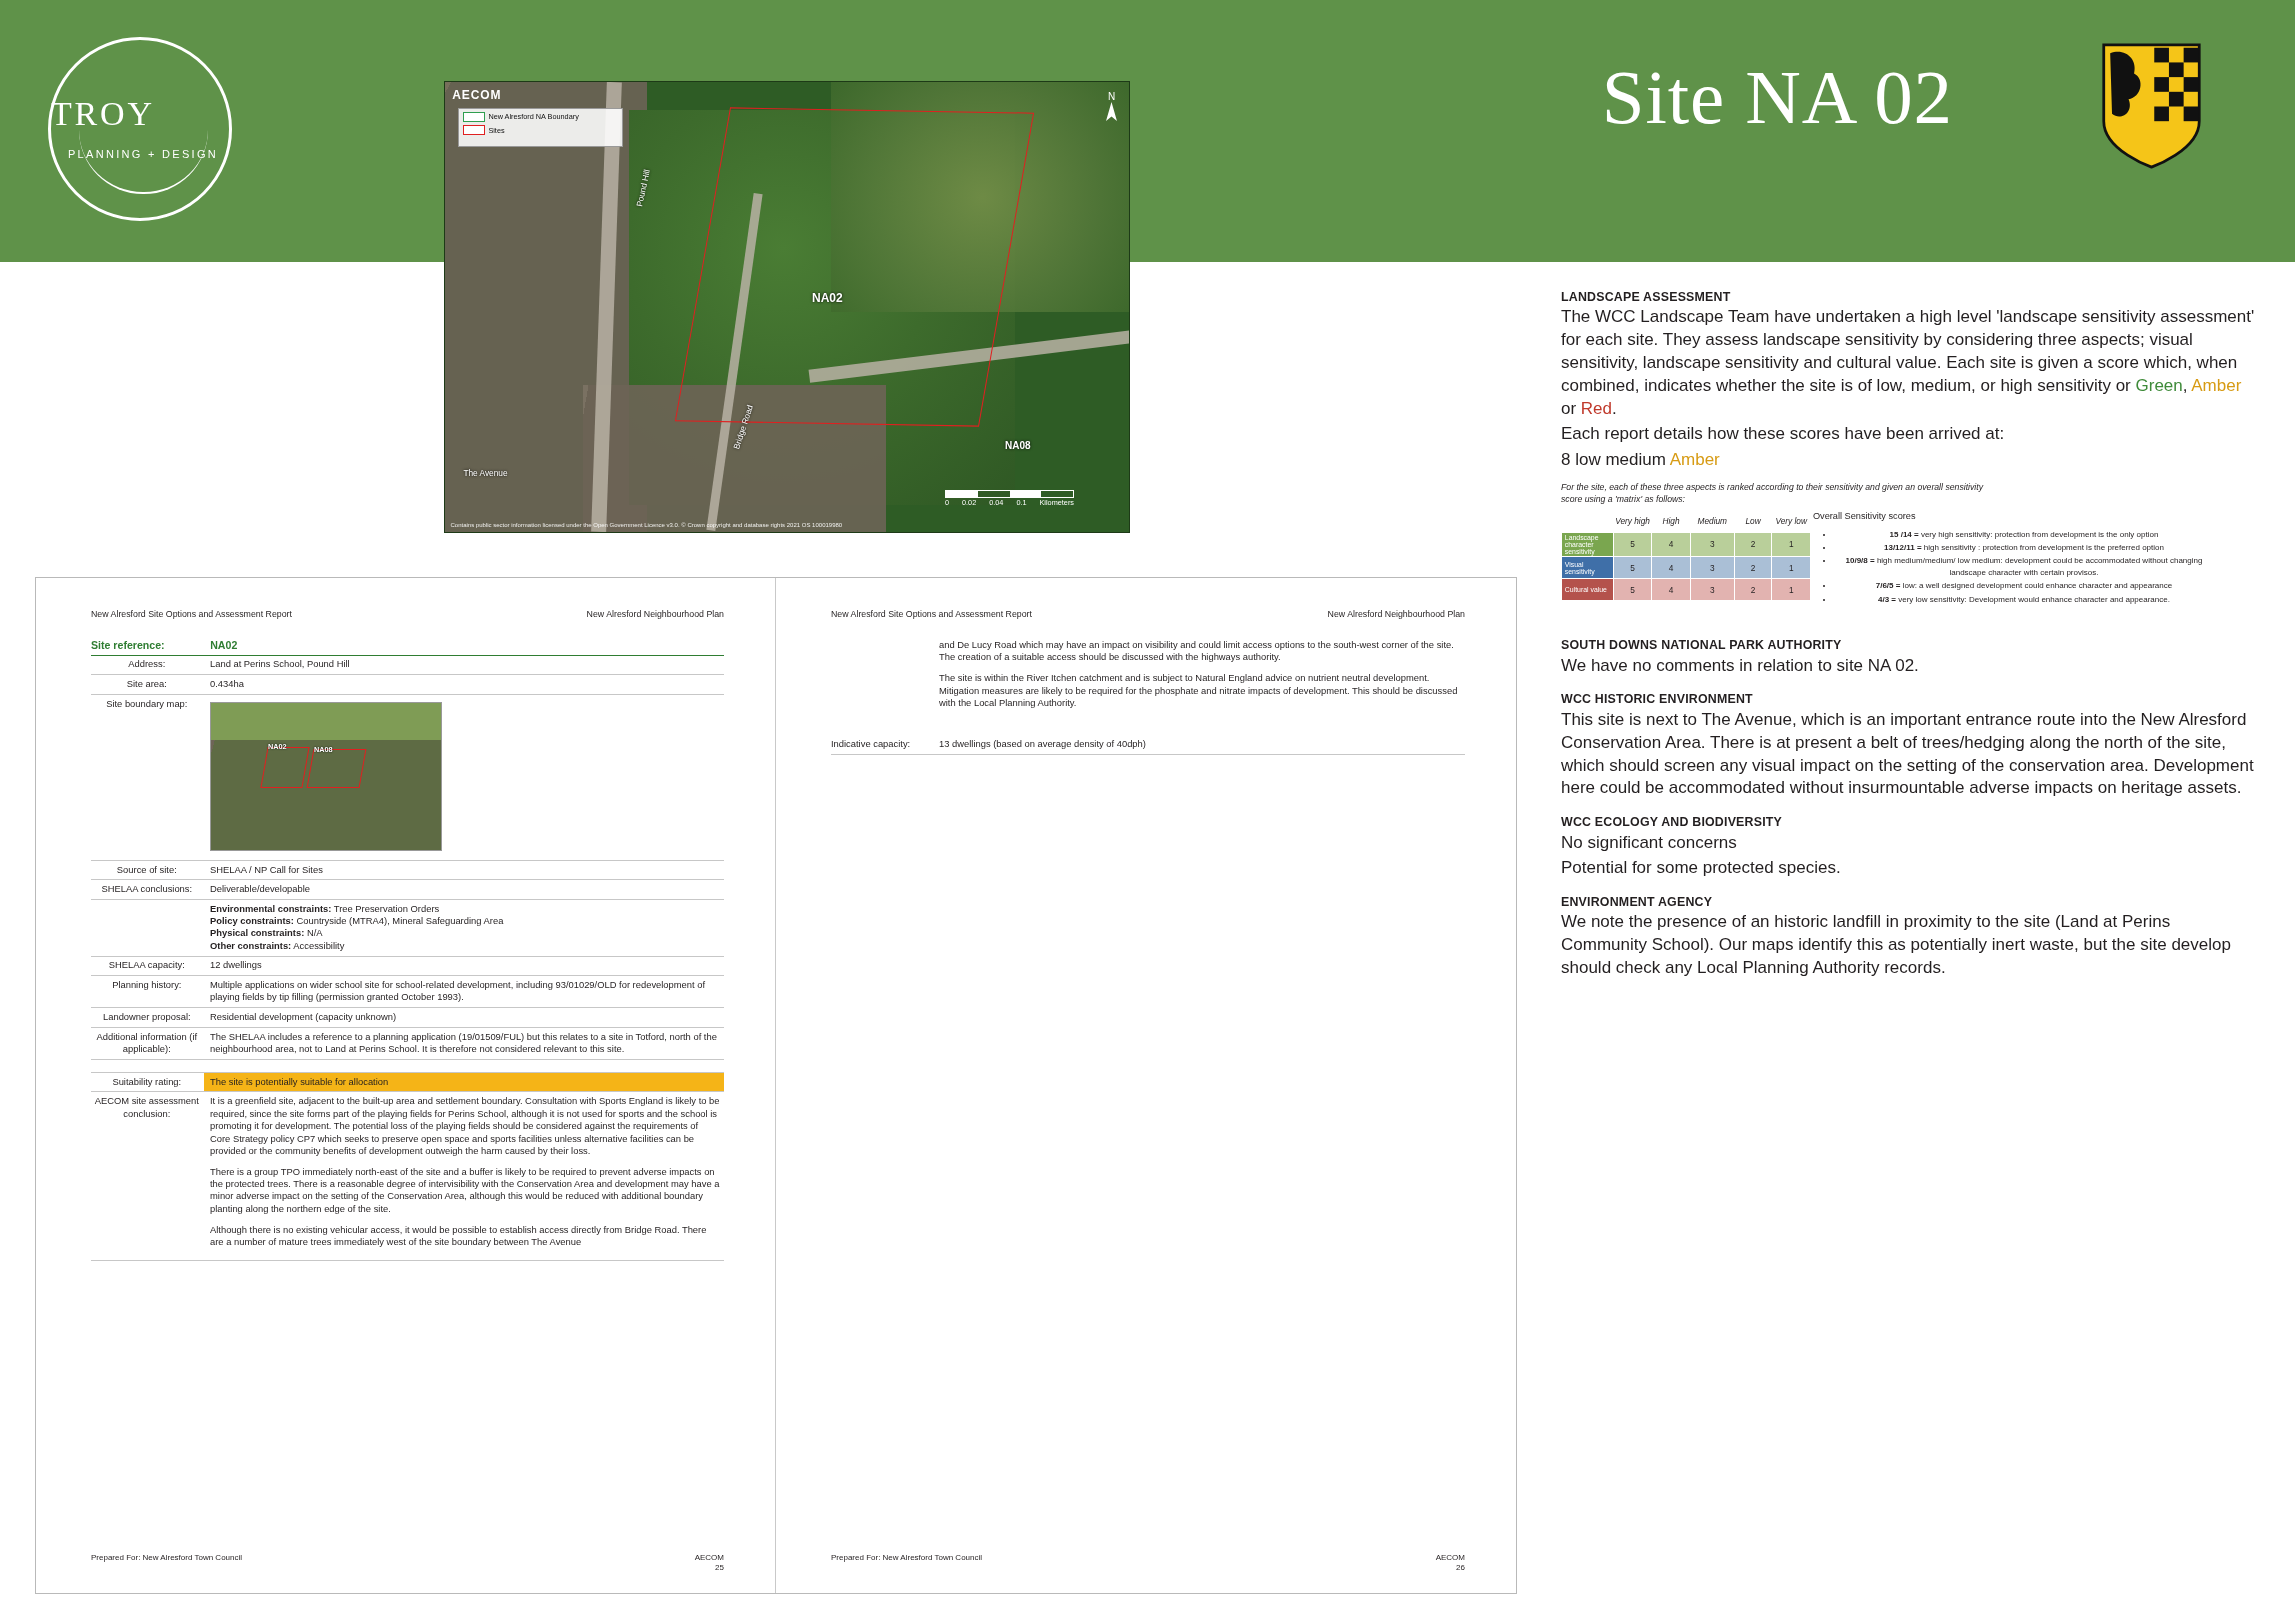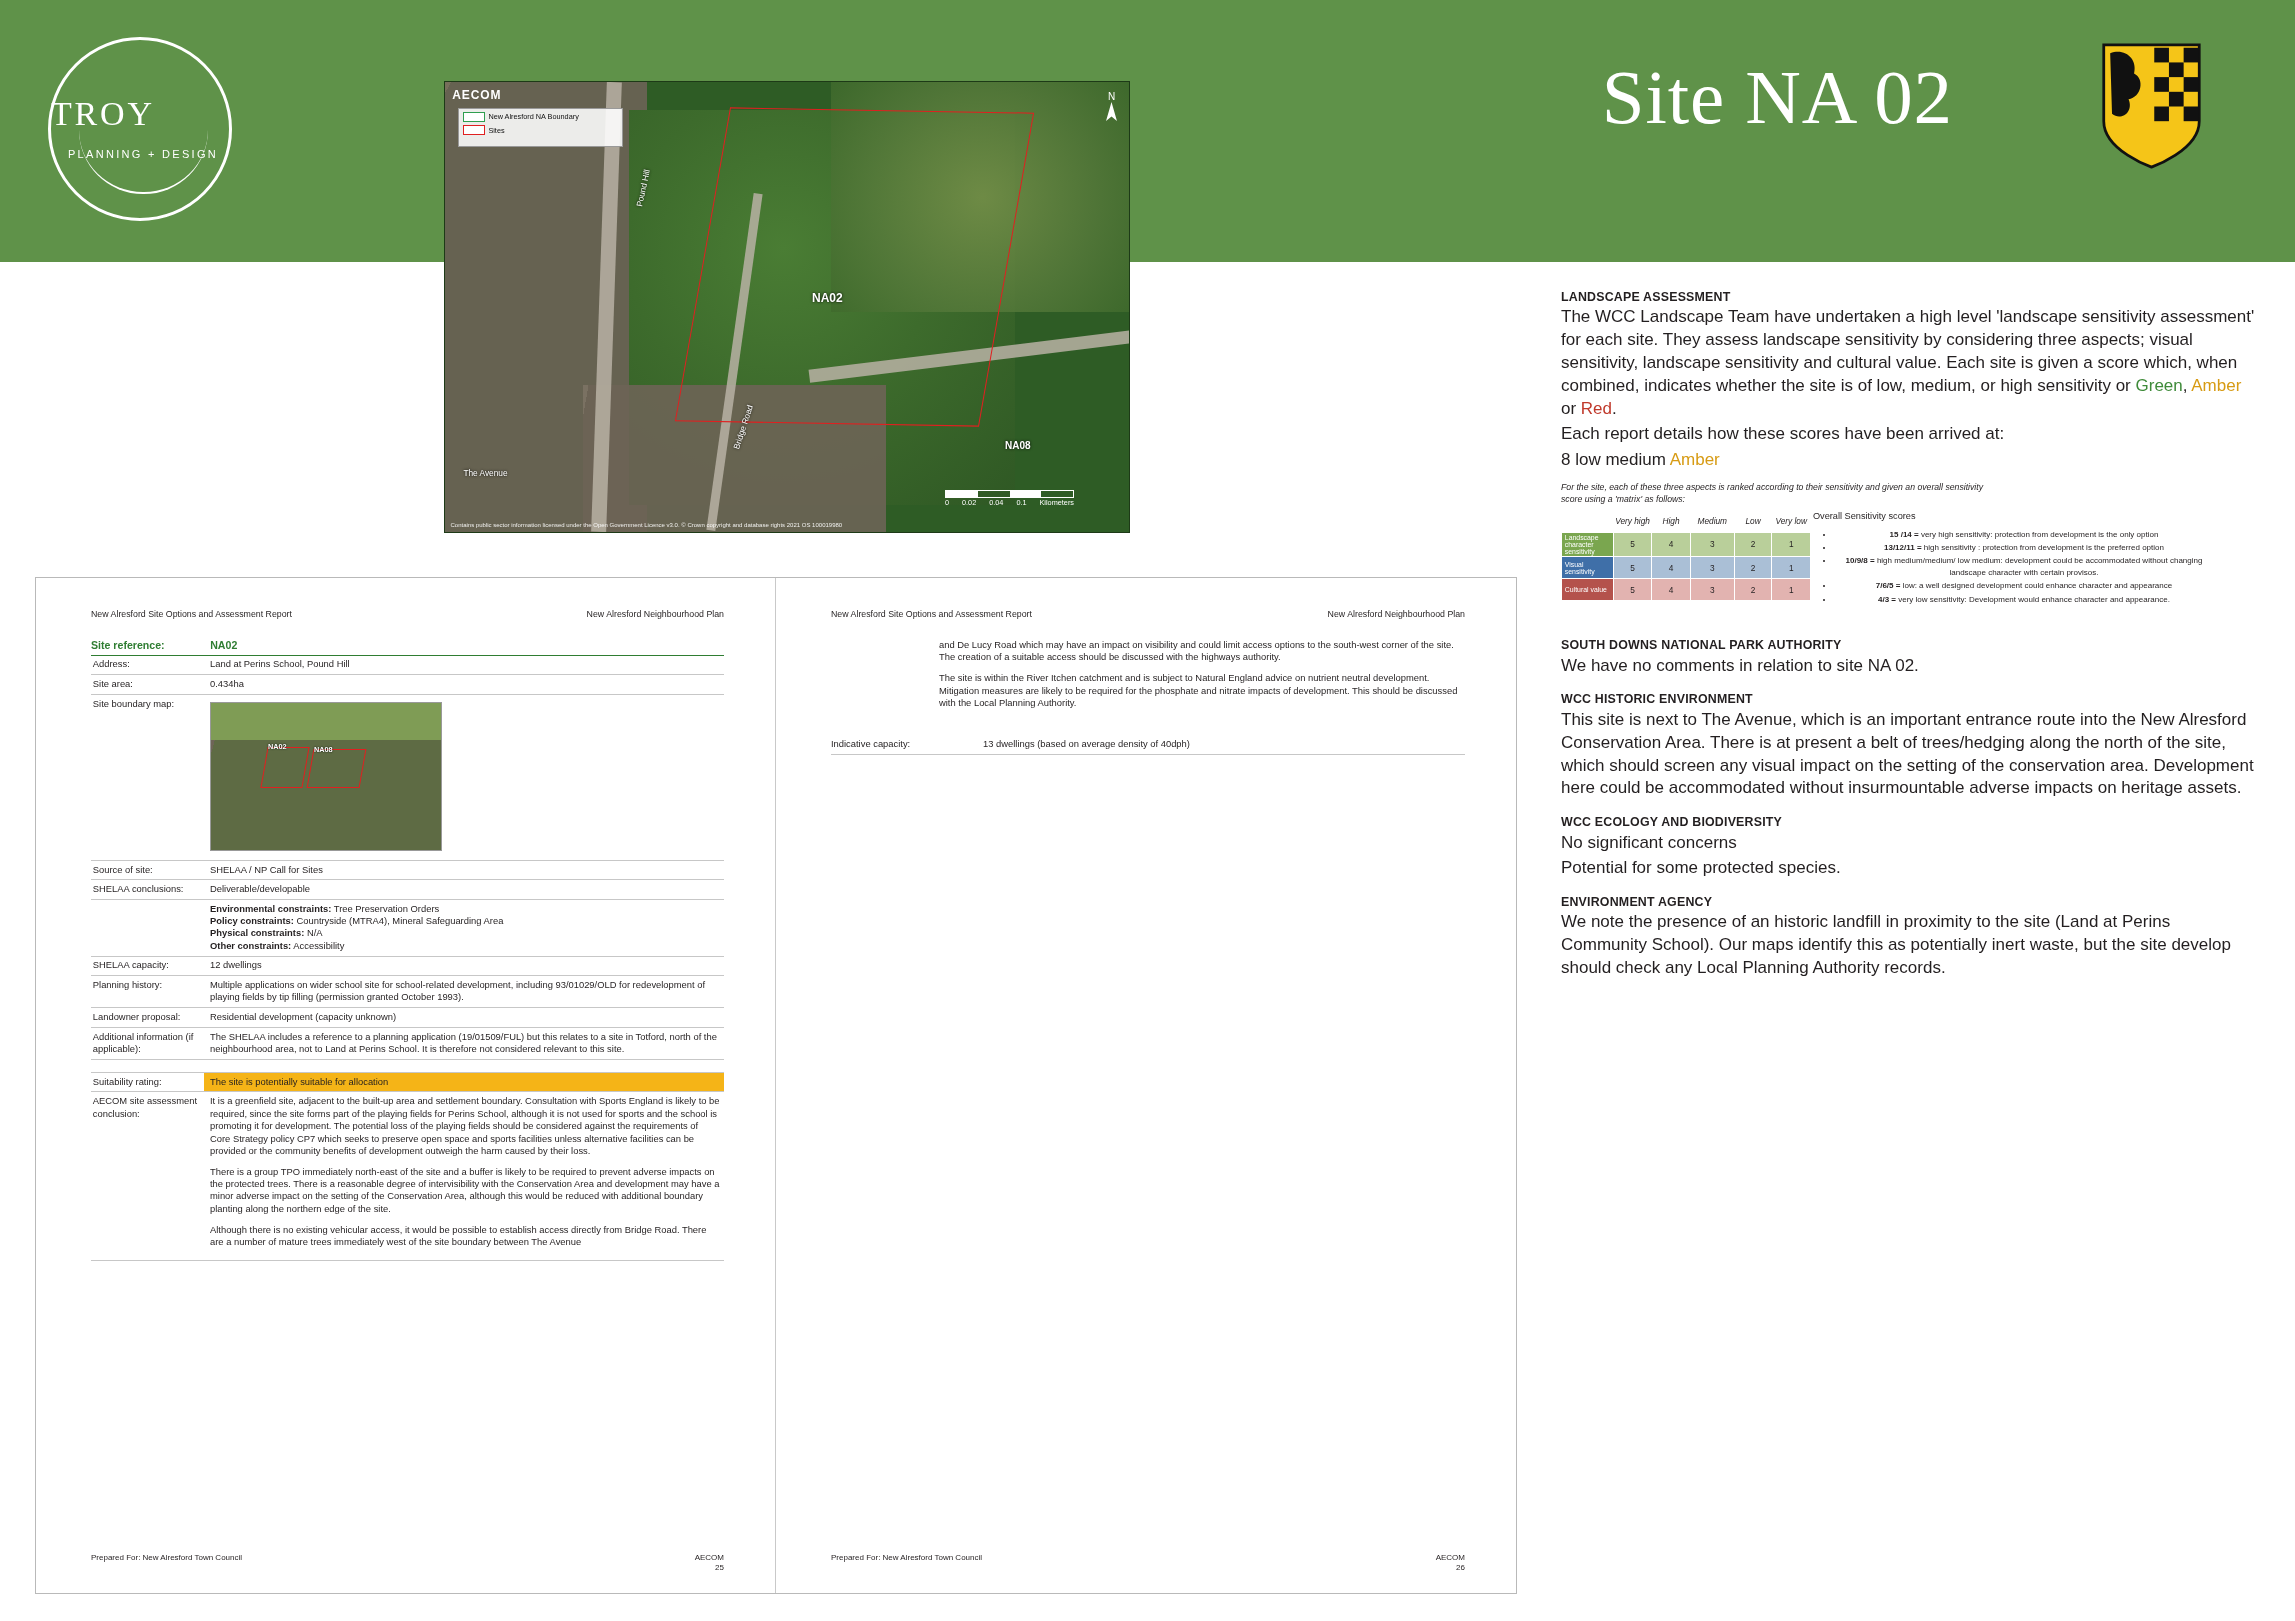--- a/index.html
+++ b/index.html
@@ -169,40 +169,40 @@
   
   .site-ref{
     display:flex;gap:9.2px;font-size:10.6px;font-weight:bold;color:#2f7d32;
     padding-bottom:3.7px;border-bottom:1.4px solid #2f7d32;
   }
   .site-ref .k{width:110px;}
   table.sitetbl{border-collapse:collapse;width:100%;font-size:9.4px;margin-top:0;}
   table.sitetbl td{
     border-bottom:0.9px solid #c7c7c7;vertical-align:top;padding:2.8px 3.7px 3.7px 1.8px;line-height:1.3;
   }
-  table.sitetbl td.k{width:108px;}
+  table.sitetbl td.k{width:108px;text-align:center;}
   table.sitetbl td.v{padding-left:5.5px;margin-top:12px;}
   .nb{font-weight:bold;}
   .map-thumb{
     position:relative;width:230px;height:147px;margin:3.7px 0 5.5px 0;
     background:#4e7b3c;overflow:hidden;border:0.9px solid #999;
   }
   .map-thumb .green-top{position:absolute;left:0;top:0;width:230px;height:48px;background:#7f9c55;}
   .map-thumb .built{
     position:absolute;left:0;top:37px;width:230px;height:110px;
     background:linear-gradient(105deg,#6e6557 0 3.7px,transparent 3.7px 15.6px),#5e6b44;
   }
   .map-thumb .poly{position:absolute;border:1.3px solid #e02020;}
   .map-thumb .p1{left:53px;top:44px;width:40px;height:39px;transform:skewX(-10deg);}
   .map-thumb .p2{left:99px;top:46px;width:51px;height:37px;transform:skewX(-10deg);}
   .map-thumb .mlbl{position:absolute;color:#fff;font-size:7.3px;font-weight:bold;text-shadow:0 0 1.8px #000;}
   .suit-rating td.v{background:#f5b417;font-weight:normal;}
   .para{font-size:9.4px;line-height:1.32;margin:0 0 8.3px 0;}
   .ind-cap{
-    display:flex;font-size:9.4px;border-bottom:0.9px solid #c7c7c7;padding-bottom:4.6px;margin-top:29px;gap:44px;
+    display:flex;font-size:9.4px;border-bottom:0.9px solid #c7c7c7;padding-bottom:4.6px;margin-top:29px;
   }
   .ind-cap .k{width:108px;}
 </style>
 </head>
 <body>
 
 <div class="header-band"></div>
 
 <div class="troy-logo">
   <div class="swoosh"></div>

